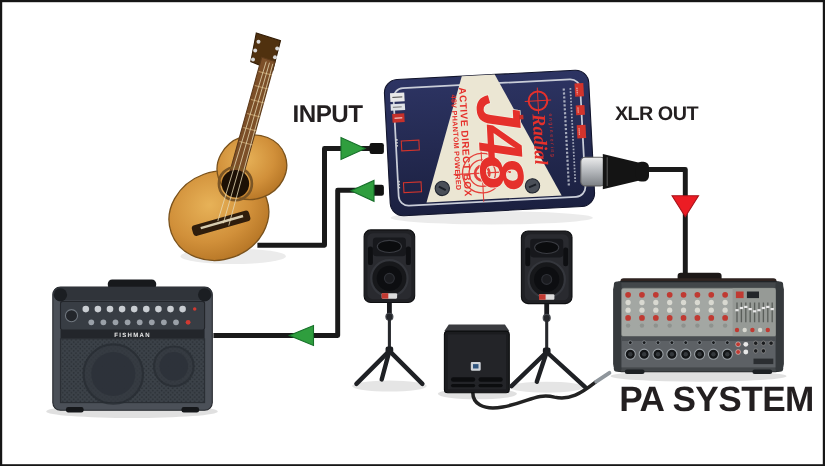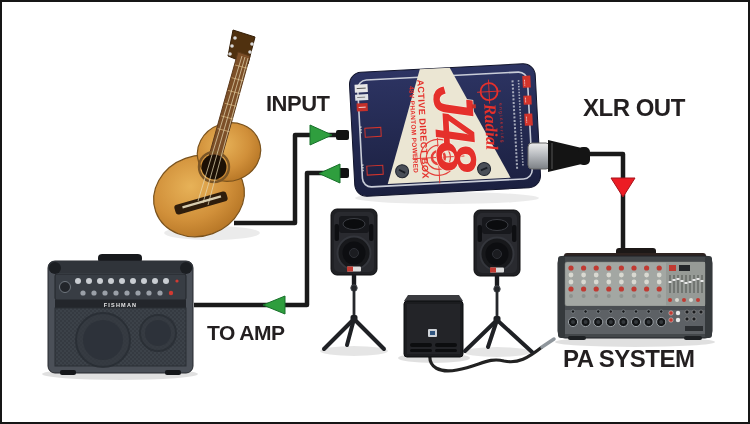--- a/index.html
+++ b/index.html
@@ -8,23 +8,23 @@
     border:2px solid #161616;box-sizing:border-box;overflow:hidden;
     font-family:"Liberation Sans",sans-serif;
   }
   .diagram-svg{position:absolute;left:0;top:0;width:746px;height:420px;}
   .flow-label{
     position:absolute;color:#231f20;font-weight:bold;
     letter-spacing:-0.5px;line-height:1.3;white-space:nowrap;
     font-family:"Liberation Sans",sans-serif;
   }
   .lbl-input{left:264px;top:88px;font-size:22px;}
-  .lbl-xlr{left:581px;top:90px;font-size:24px;}
+  .lbl-xlr{left:557px;top:90px;font-size:18px;}
   .lbl-thru{left:205px;top:317px;font-size:21px;line-height:28px;}
-  .lbl-pa{left:561px;top:341px;font-size:24px;}
+  .lbl-pa{left:561px;top:341px;font-size:32px;}
 </style>
 </head>
 <body>
 
 <div class="canvas">
 
 <svg class="diagram-svg" viewBox="0 0 746 420">
   <defs>
     <radialGradient id="guitarBody" cx="45%" cy="35%" r="75%">
       <stop offset="0%" stop-color="#e7b258"></stop>
@@ -411,19 +411,18 @@
   </g>
 </svg>
 
 <div class="flow-label lbl-input">
   <span>INPUT</span>
 </div>
 <div class="flow-label lbl-xlr">
   <span>XLR OUT</span>
 </div>
 <div class="flow-label lbl-thru">
-  <div>TO AMP</div>
 </div>
 <div class="flow-label lbl-pa">
   <span>PA SYSTEM</span>
 </div>
 
 </div>
 
 </body></html>

